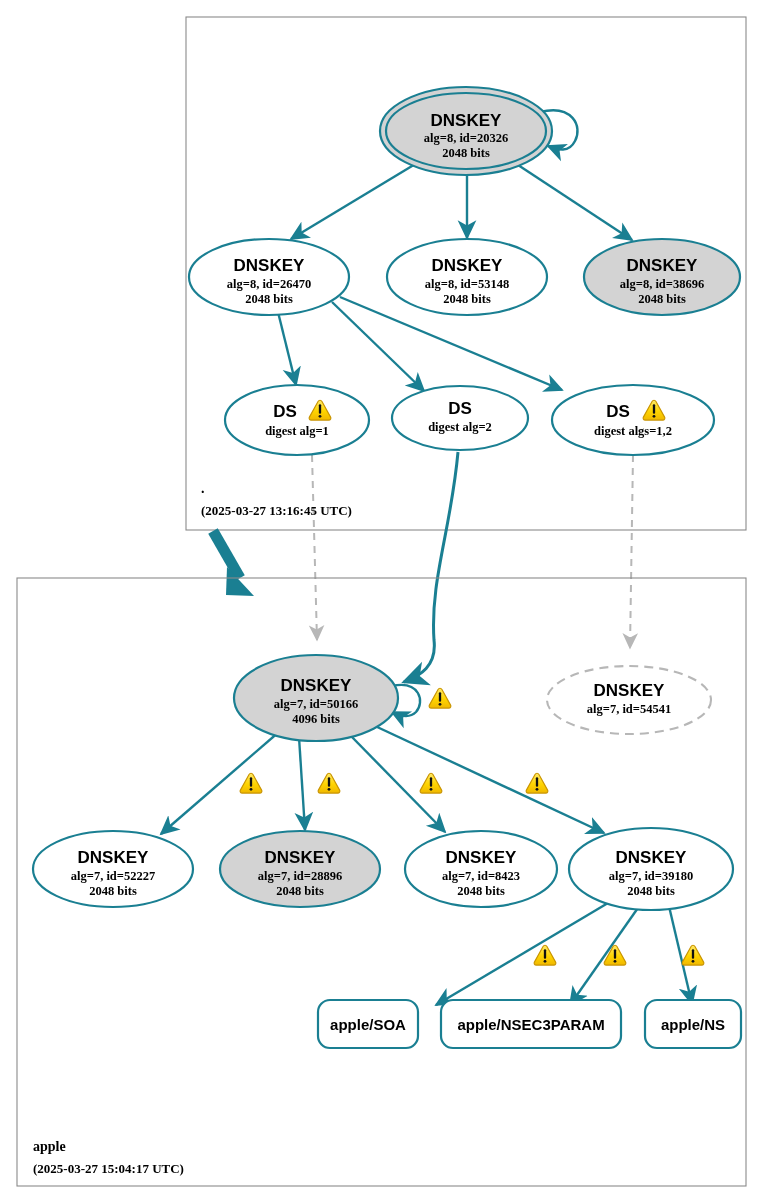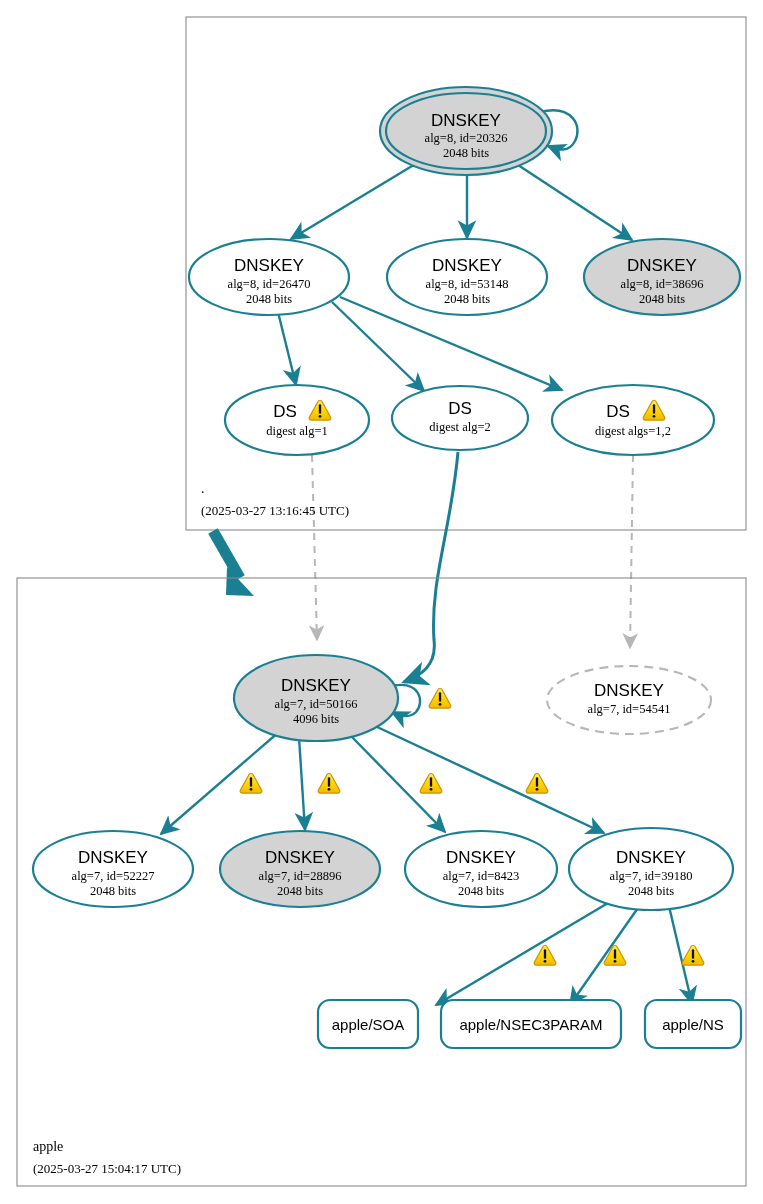--- a/index.html
+++ b/index.html
@@ -1,18 +1,18 @@
 <!DOCTYPE html>
 <html><head>
 <meta charset="utf-8">
 <style>
   html,body{margin:0;padding:0;background:#ffffff;}
   body{width:763px;height:1204px;position:relative;overflow:hidden;
        font-family:"Liberation Sans",sans-serif;}
-  #stage{position:absolute;left:0;top:0;width:763px;height:862px;}
+  #stage{position:absolute;left:0;top:0;width:763px;height:862px;font-weight:bold;}
   svg#canvas{position:absolute;left:0;top:0;width:763px;height:1204px;}
   text{fill:#000000;}
   .nk-title{font-family:"Liberation Sans",sans-serif;font-size:17px;}
   .nk-sub{font-family:"Liberation Serif",serif;font-size:12.5px;}
   .zone-name{font-family:"Liberation Serif",serif;font-size:14px;}
   .zone-time{font-family:"Liberation Serif",serif;font-size:13px;}
   .rr-label{font-family:"Liberation Sans",sans-serif;font-size:15px;}
 </style>
 </head>
 <body>

